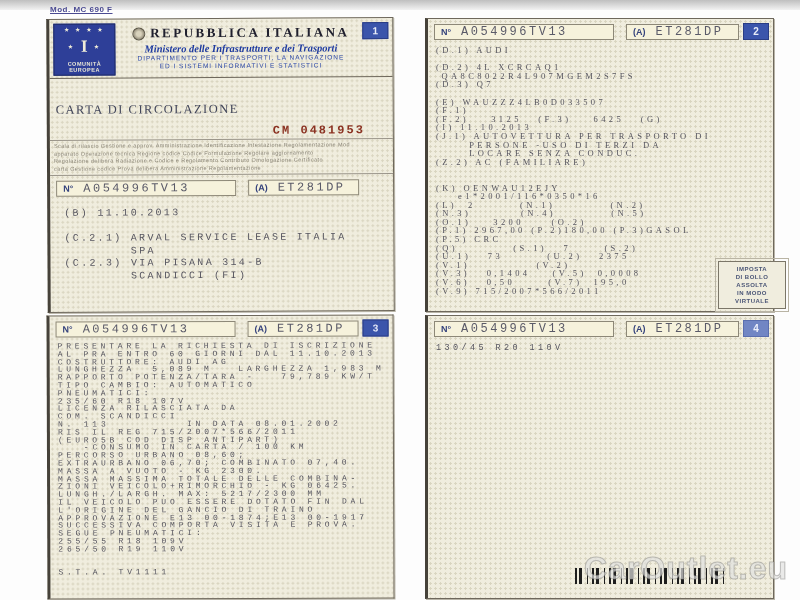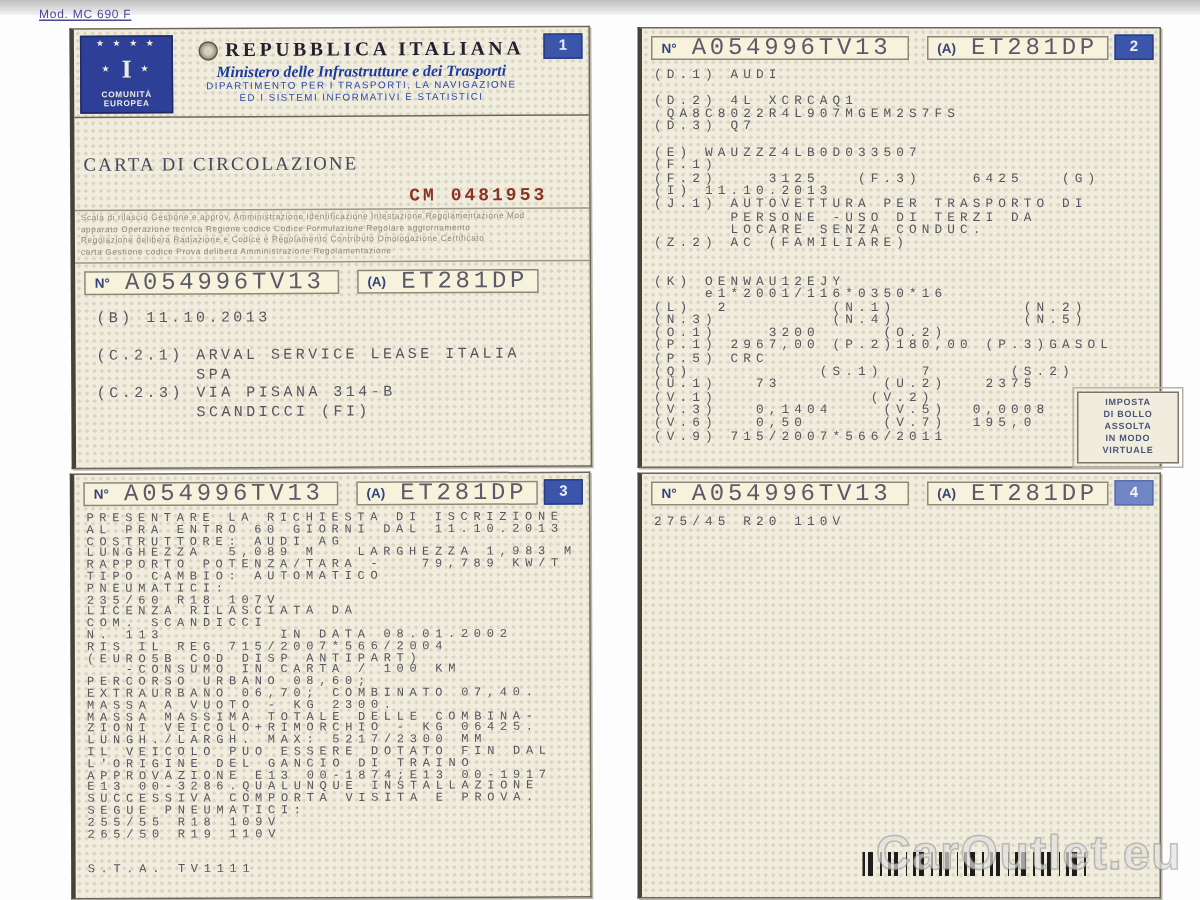--- a/index.html
+++ b/index.html
@@ -1,20 +1,20 @@
 <!DOCTYPE html>
 <html><head>
 <meta charset="utf-8">
 <style>
   html,body{margin:0;padding:0;}
   .page{position:relative;width:800px;height:600px;background:#fdfdfd;overflow:hidden;
         font-family:"Liberation Sans",sans-serif;}
   .scan-top-edge{position:absolute;left:0;top:0;width:800px;height:10px;
         background:linear-gradient(#bfbfbf,#f2f2f2);}
-  .mod-label{position:absolute;left:26px;top:5px;font-size:8px;font-weight:normal;
+  .mod-label{position:absolute;left:50px;top:5px;font-size:8px;font-weight:bold;
         color:#4a4a92;text-decoration:underline;letter-spacing:0.5px;}
 
   .panel{position:absolute;background-color:#f0edde;
         background-image:radial-gradient(rgba(140,130,90,0.22) 1px,transparent 1.2px);
         background-size:5px 5px;
         border:1px solid #6e685c;border-left:3px solid #46423a;
         box-shadow:1px 1px 0 #b9b5a8;}
   .p1{left:47px;top:18px;width:343px;height:292px;transform:rotate(-0.3deg);}
   .p2{left:425px;top:18px;width:345px;height:292px;}
   .p3{left:47px;top:315px;width:343px;height:282px;transform:rotate(-0.2deg);}
@@ -52,29 +52,29 @@
   .fineprint{padding:2px 4px;border-bottom:1px solid #9a958a;}
   .fineprint div{font-size:5.5px;line-height:7.5px;color:#8a8577;letter-spacing:0.4px;
         white-space:nowrap;overflow:hidden;}
 
   .fieldrow{display:flex;gap:12px;padding:5px 34px 3px 6px;}
   .fieldbox{display:flex;align-items:center;border:1px solid #8d8878;background:#f6f2dc;
         height:16px;padding:0 6px;box-sizing:border-box;}
   .fieldbox.num{width:180px;}
   .fieldbox.plate{flex:1;}
   .fieldbox .lbl{color:#34427c;font-weight:bold;font-size:9px;margin-right:10px;flex:none;}
-  .fieldbox .val{font-family:"Liberation Mono","DejaVu Sans Mono",monospace;font-size:16px;
+  .fieldbox .val{font-family:"Liberation Mono","DejaVu Sans Mono",monospace;font-size:12px;
         letter-spacing:2.5px;color:#5a5a68;white-space:pre;}
 
   .mono-lines div{font-family:"Liberation Mono","DejaVu Sans Mono",monospace;
         color:#56555f;white-space:pre;}
   .body1{padding:8px 6px 0 14px;}
   .body1 div{font-size:10px;line-height:12.5px;letter-spacing:2.3px;}
   .body2{padding:3px 4px 0 8px;}
-  .body2 div{font-size:8.5px;line-height:8.6px;letter-spacing:3.4px;}
+  .body2 div{font-size:8.5px;line-height:8.6px;letter-spacing:3.4px;font-family:Liberation Serif, serif;}
   .body3{padding:2px 4px 0 8px;}
   .body3 div{font-size:8px;line-height:7.8px;letter-spacing:3.8px;}
   .body4{padding:4px 4px 0 8px;}
   .body4 div{font-size:8.5px;line-height:9px;letter-spacing:3.4px;}
 
   .stamp{position:absolute;right:-13px;bottom:2px;width:62px;padding:3px 2px;
         border:1px solid #7b7668;outline:1px solid #b9b4a4;outline-offset:2px;
         background:#f0edde;text-align:center;z-index:3;}
   .stamp div{font-size:6px;font-weight:bold;color:#4a5576;line-height:8px;letter-spacing:0.5px;}
 
@@ -218,33 +218,32 @@
         <div>AL PRA ENTRO 60 GIORNI DAL 11.10.2013</div>
         <div>COSTRUTTORE: AUDI AG</div>
         <div>LUNGHEZZA  5,089 M   LARGHEZZA 1,983 M</div>
         <div>RAPPORTO POTENZA/TARA -   79,789 KW/T</div>
         <div>TIPO CAMBIO: AUTOMATICO</div>
         <div>PNEUMATICI:</div>
         <div>235/60 R18 107V</div>
         <div>LICENZA RILASCIATA DA</div>
         <div>COM. SCANDICCI</div>
         <div>N. 113         IN DATA 08.01.2002</div>
-        <div>RIS IL REG 715/2007*566/2004</div>
+        <div>RIS IL REG 715/2007*566/2011</div>
         <div>(EURO5B COD DISP ANTIPART)</div>
         <div>   -CONSUMO IN CARTA / 100 KM</div>
         <div>PERCORSO URBANO 08,60;</div>
         <div>EXTRAURBANO 06,70; COMBINATO 07,40.</div>
         <div>MASSA A VUOTO - KG 2300.</div>
         <div>MASSA MASSIMA TOTALE DELLE COMBINA-</div>
         <div>ZIONI VEICOLO+RIMORCHIO - KG 06425.</div>
         <div>LUNGH./LARGH. MAX: 5217/2300 MM</div>
         <div>IL VEICOLO PUO ESSERE DOTATO FIN DAL</div>
         <div>L'ORIGINE DEL GANCIO DI TRAINO</div>
         <div>APPROVAZIONE E13 00-1874;E13 00-1917</div>
-        <div>E13 00-3286.QUALUNQUE INSTALLAZIONE</div>
         <div>SUCCESSIVA COMPORTA VISITA E PROVA.</div>
         <div>SEGUE PNEUMATICI:</div>
         <div>255/55 R18 109V</div>
         <div>265/50 R19 110V</div>
         <div>&nbsp;</div>
         <div>&nbsp;</div>
         <div>S.T.A. TV1111</div>
       </div>
   </div>
 
@@ -254,19 +253,19 @@
       <div class="fieldbox num">
         <span class="lbl">N°</span>
         <span class="val">A054996TV13</span>
       </div>
       <div class="fieldbox plate">
         <span class="lbl">(A)</span>
         <span class="val">ET281DP</span>
       </div>
     </div>
     <div class="mono-lines body4">
-        <div>275/45 R20 110V</div>
+        <div>130/45 R20 110V</div>
       </div>
   </div>
 
   <div class="barcode"></div>
   <div class="watermark">CarOutlet.eu</div>
 </div>
 
 </body></html>

